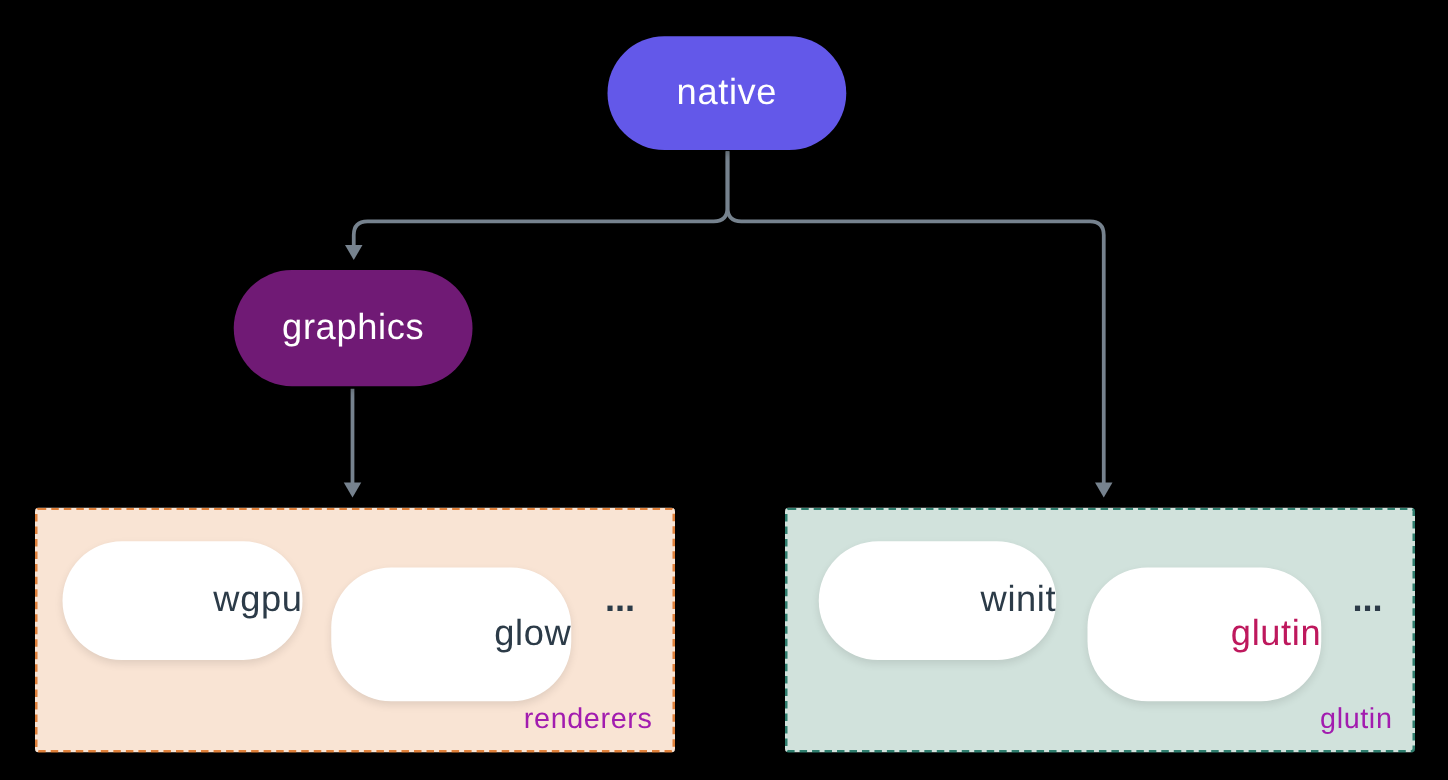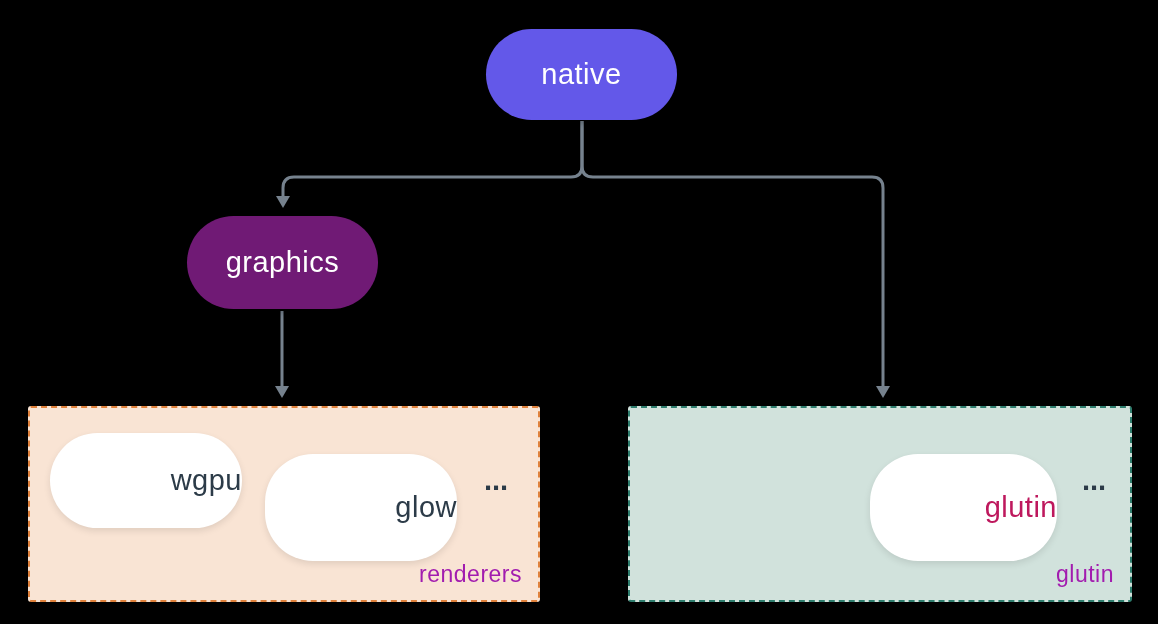--- a/index.html
+++ b/index.html
@@ -136,20 +136,23 @@
       <span>wgpu</span>
     </div>
     <div class="pill pill-2" style="background: rgb(255, 255, 255); color: rgb(44, 59, 72);">
       <span>glow</span>
     </div>
     <div class="ellipsis">...</div>
     <div class="group-label">renderers</div>
   </div>
 
   <div class="group-box group-shells" style="background: rgb(209, 226, 220); border-color: rgb(47, 126, 110);">
+    <div class="pill pill-1" style="background: rgb(255, 255, 255); color: rgb(44, 59, 72);">
+      <span>winit</span>
+    </div>
     <div class="pill pill-2" style="background: rgb(255, 255, 255); color: #be185d;">
       <span>glutin</span>
     </div>
     <div class="ellipsis">...</div>
     <div class="group-label">glutin</div>
   </div>
 
 </div>
 
 </body></html>

